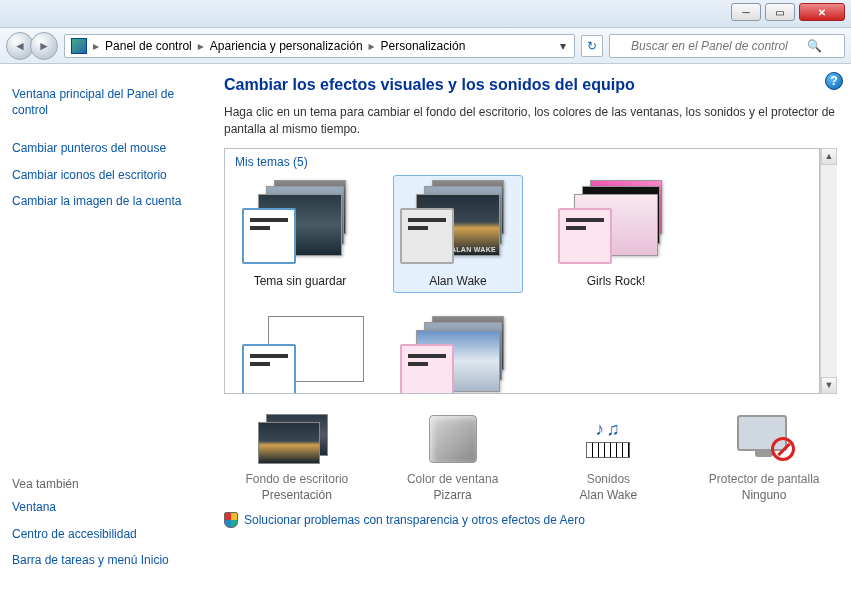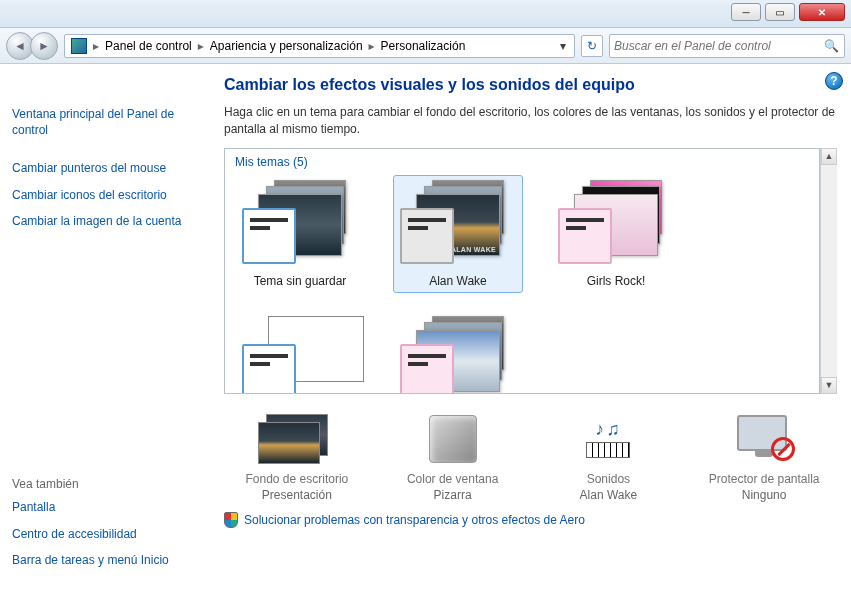--- a/index.html
+++ b/index.html
@@ -15,27 +15,27 @@
 .toolbar { height: 36px; background: linear-gradient(#f4f8fc, #e4ecf4); border-bottom: 1px solid #c0cad4; display: flex; align-items: center; padding: 0 6px; gap: 6px; }
 .navbtns { display: flex; gap: 0; }
 .navcircle { width: 28px; height: 28px; border-radius: 50%; background: radial-gradient(circle at 35% 30%, #fff, #cfd8e0 55%, #aab8c4); border: 1px solid #9aaab8; display: flex; align-items: center; justify-content: center; color: #667; cursor: pointer; }
 .navcircle + .navcircle { margin-left: -4px; }
 .breadcrumb { flex: 1; height: 24px; border: 1px solid #a8b8c8; background: #fff; display: flex; align-items: center; padding: 0 2px; border-radius: 2px; }
 .bc-icon { width: 16px; height: 16px; margin: 0 4px; background: linear-gradient(135deg,#4a8,#26a); border: 1px solid #048; }
 .bc-part { padding: 0 4px; cursor: pointer; }
 .bc-sep { color: #666; padding: 0 2px; }
 .bc-drop { margin-left: auto; padding: 0 6px; color: #444; cursor: pointer; }
 .refresh { width: 22px; height: 22px; border: 1px solid #a8b8c8; background: #fff; display:flex;align-items:center;justify-content:center; color:#1560b0; cursor:pointer; border-radius:2px;}
-.search { width: 236px; height: 24px; border: 1px solid #a8b8c8; background: #fff; display: flex; align-items: center; padding: 0 4px; border-radius: 2px; }
+.search { width: 236px; height: 24px; border: 1px solid #a8b8c8; background: #fff; display: flex; align-items: center; padding: 0 21px; border-radius: 2px; }
 .search input { border: none; outline: none; flex: 1; font-style: italic; color: #888; font-size: 12px; }
 .search-icon { width: 16px; height: 16px; color: #1560b0; display:flex;align-items:center;justify-content:center; cursor:pointer;}
 
 
 .main { display: flex; height: calc(600px - 28px - 36px); }
-.sidebar { width: 210px; background: #fff; padding: 22px 12px; display:flex; flex-direction:column;margin-top:20px; }
+.sidebar { width: 210px; background: #fff; padding: 22px 12px; display:flex; flex-direction:column; }
 .sidebar a { color: #0b57a8; text-decoration: none; display: block; margin-bottom: 10px; line-height: 1.35; cursor:pointer; }
 .sidebar .spacer { flex: 1; }
 .sidebar .sect-title { color: #666; margin-bottom: 8px; }
 
 .content { flex: 1; padding: 12px 14px 8px 14px; position: relative; background:#fff; }
 .help-icon { position: absolute; top: 8px; right: 8px; width: 18px; height: 18px; border-radius: 50%; background: radial-gradient(circle at 35% 30%, #6bf, #06a); color: #fff; font-size: 12px; font-weight: bold; display:flex;align-items:center;justify-content:center; cursor:pointer; border:1px solid #048;}
 h1 { color: #003399; font-size: 16px; font-weight: bold; margin-bottom: 10px; }
 .desc { color: #333; margin-bottom: 10px; line-height: 1.4; }
 
 
@@ -137,21 +137,21 @@
 
 <div class="main">
   <div class="sidebar">
     <a>Ventana principal del Panel de control</a>
     <div style="height:12px"></div>
     <a>Cambiar punteros del mouse</a>
     <a>Cambiar iconos del escritorio</a>
     <a>Cambiar la imagen de la cuenta</a>
     <div class="spacer"></div>
     <div class="sect-title">Vea también</div>
-    <a>Pantalla</a>
+    <a>Ventana</a>
     <a>Centro de accesibilidad</a>
     <a>Barra de tareas y menú Inicio</a>
   </div>
 
   <div class="content">
     <div class="help-icon">?</div>
     <h1>Cambiar los efectos visuales y los sonidos del equipo</h1>
     <p class="desc">Haga clic en un tema para cambiar el fondo del escritorio, los colores de las ventanas, los sonidos y el protector de pantalla al mismo tiempo.</p>
 
     <div class="themes-wrap">

